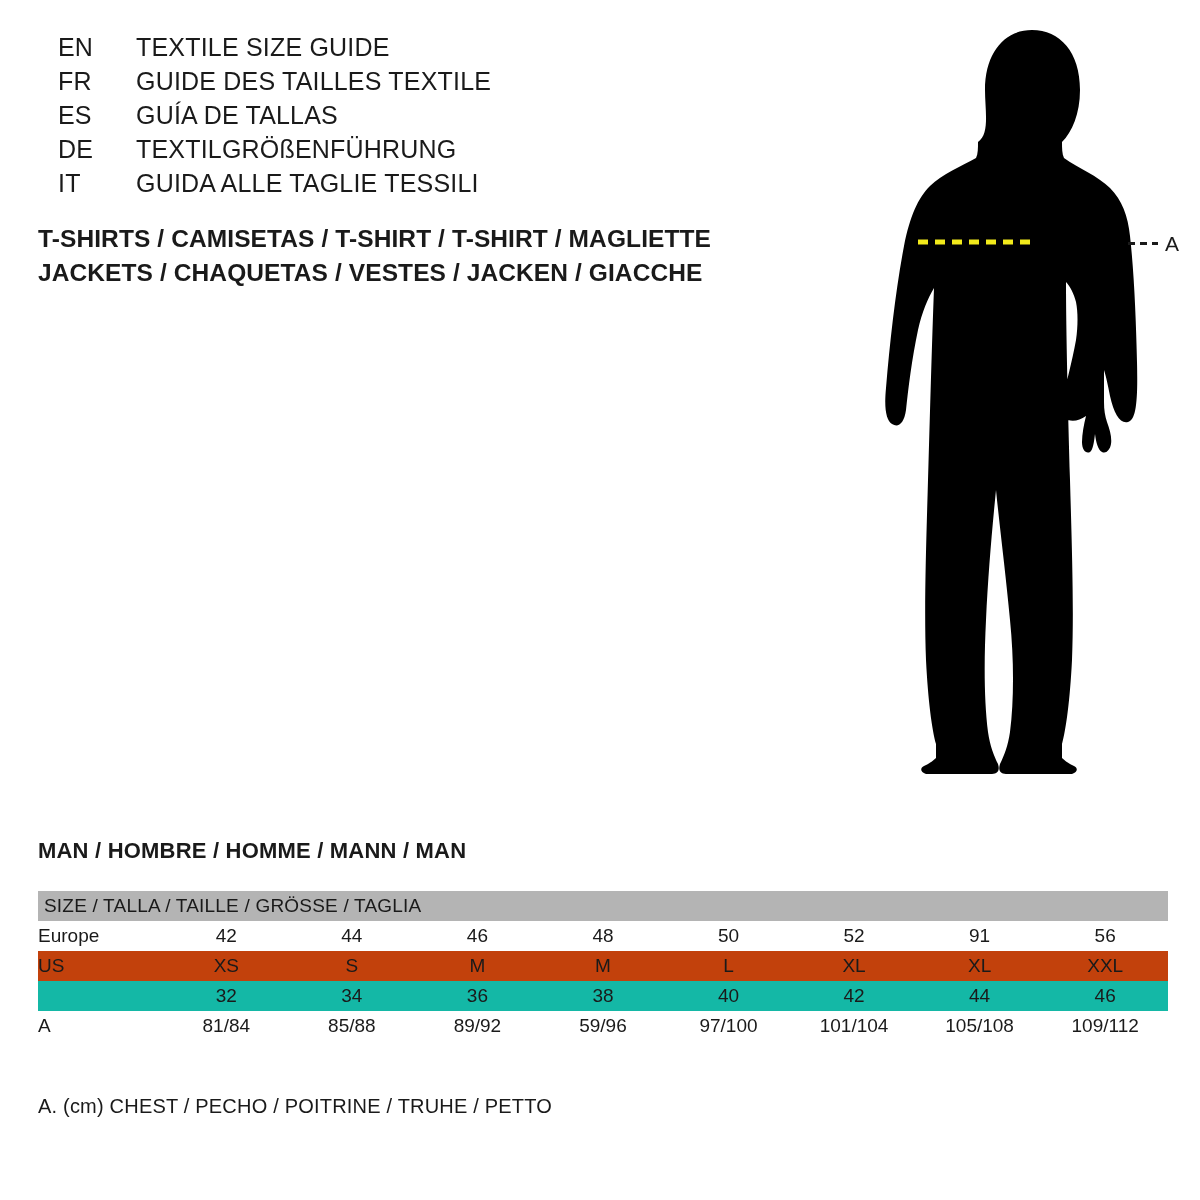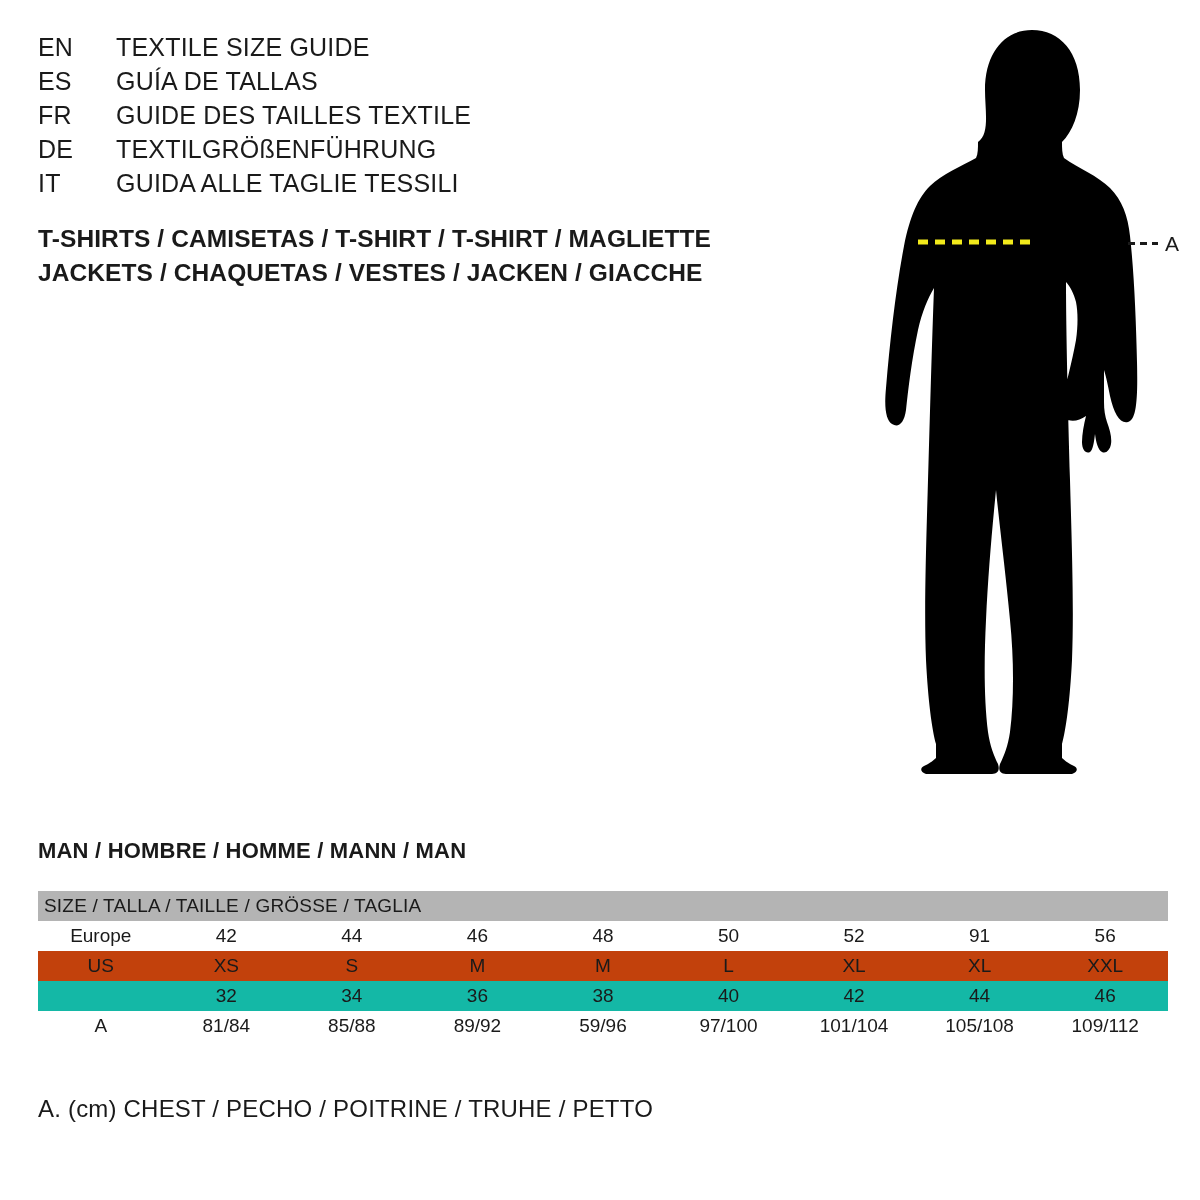--- a/index.html
+++ b/index.html
@@ -22,20 +22,21 @@
     left: 38px;
     top: 30px;
     width: 720px;
   }
   .lang-row {
     display: flex;
     align-items: baseline;
     line-height: 34px;
     font-size: 25px;
     letter-spacing: 0.2px;
+    margin-left: 20px;
   }
   .lang-code {
     width: 78px;
     flex: 0 0 78px;
   }
   .lang-text {
     flex: 1 1 auto;
   }
 
   .category-block {
@@ -114,49 +115,49 @@
     margin-left: 28px;
   }
   .row-light td { background: #ffffff; }
   .row-grey td  { background: #c2410c; }
   .row-light2 td { background: #ffffff; }
   .row-grey2 td  { background: #14b8a6; }
 
   .col-label {
     width: 168px;
     padding-left: 6px;
-    text-align: center;
+    text-align: left;
   }
   .cell {
     text-align: center;
   }
 
   .footnote {
     position: absolute;
     left: 38px;
     top: 1095px;
-    font-size: 24px;
+    font-size: 20px;
     letter-spacing: 0.2px;
   }
 </style>
 </head>
 <body>
 
 <div class="lang-block">
   <div class="lang-row">
     <div class="lang-code">EN</div>
     <div class="lang-text">TEXTILE SIZE GUIDE</div>
   </div>
   <div class="lang-row">
+    <div class="lang-code">FR</div>
+    <div class="lang-text">GUIDE DES TAILLES TEXTILE</div>
+  </div>
+  <div class="lang-row">
     <div class="lang-code">ES</div>
     <div class="lang-text">GUÍA DE TALLAS</div>
-  </div>
-  <div class="lang-row">
-    <div class="lang-code">FR</div>
-    <div class="lang-text">GUIDE DES TAILLES TEXTILE</div>
   </div>
   <div class="lang-row">
     <div class="lang-code">DE</div>
     <div class="lang-text">TEXTILGRÖßENFÜHRUNG</div>
   </div>
   <div class="lang-row">
     <div class="lang-code">IT</div>
     <div class="lang-text">GUIDA ALLE TAGLIE TESSILI</div>
   </div>
 </div>

